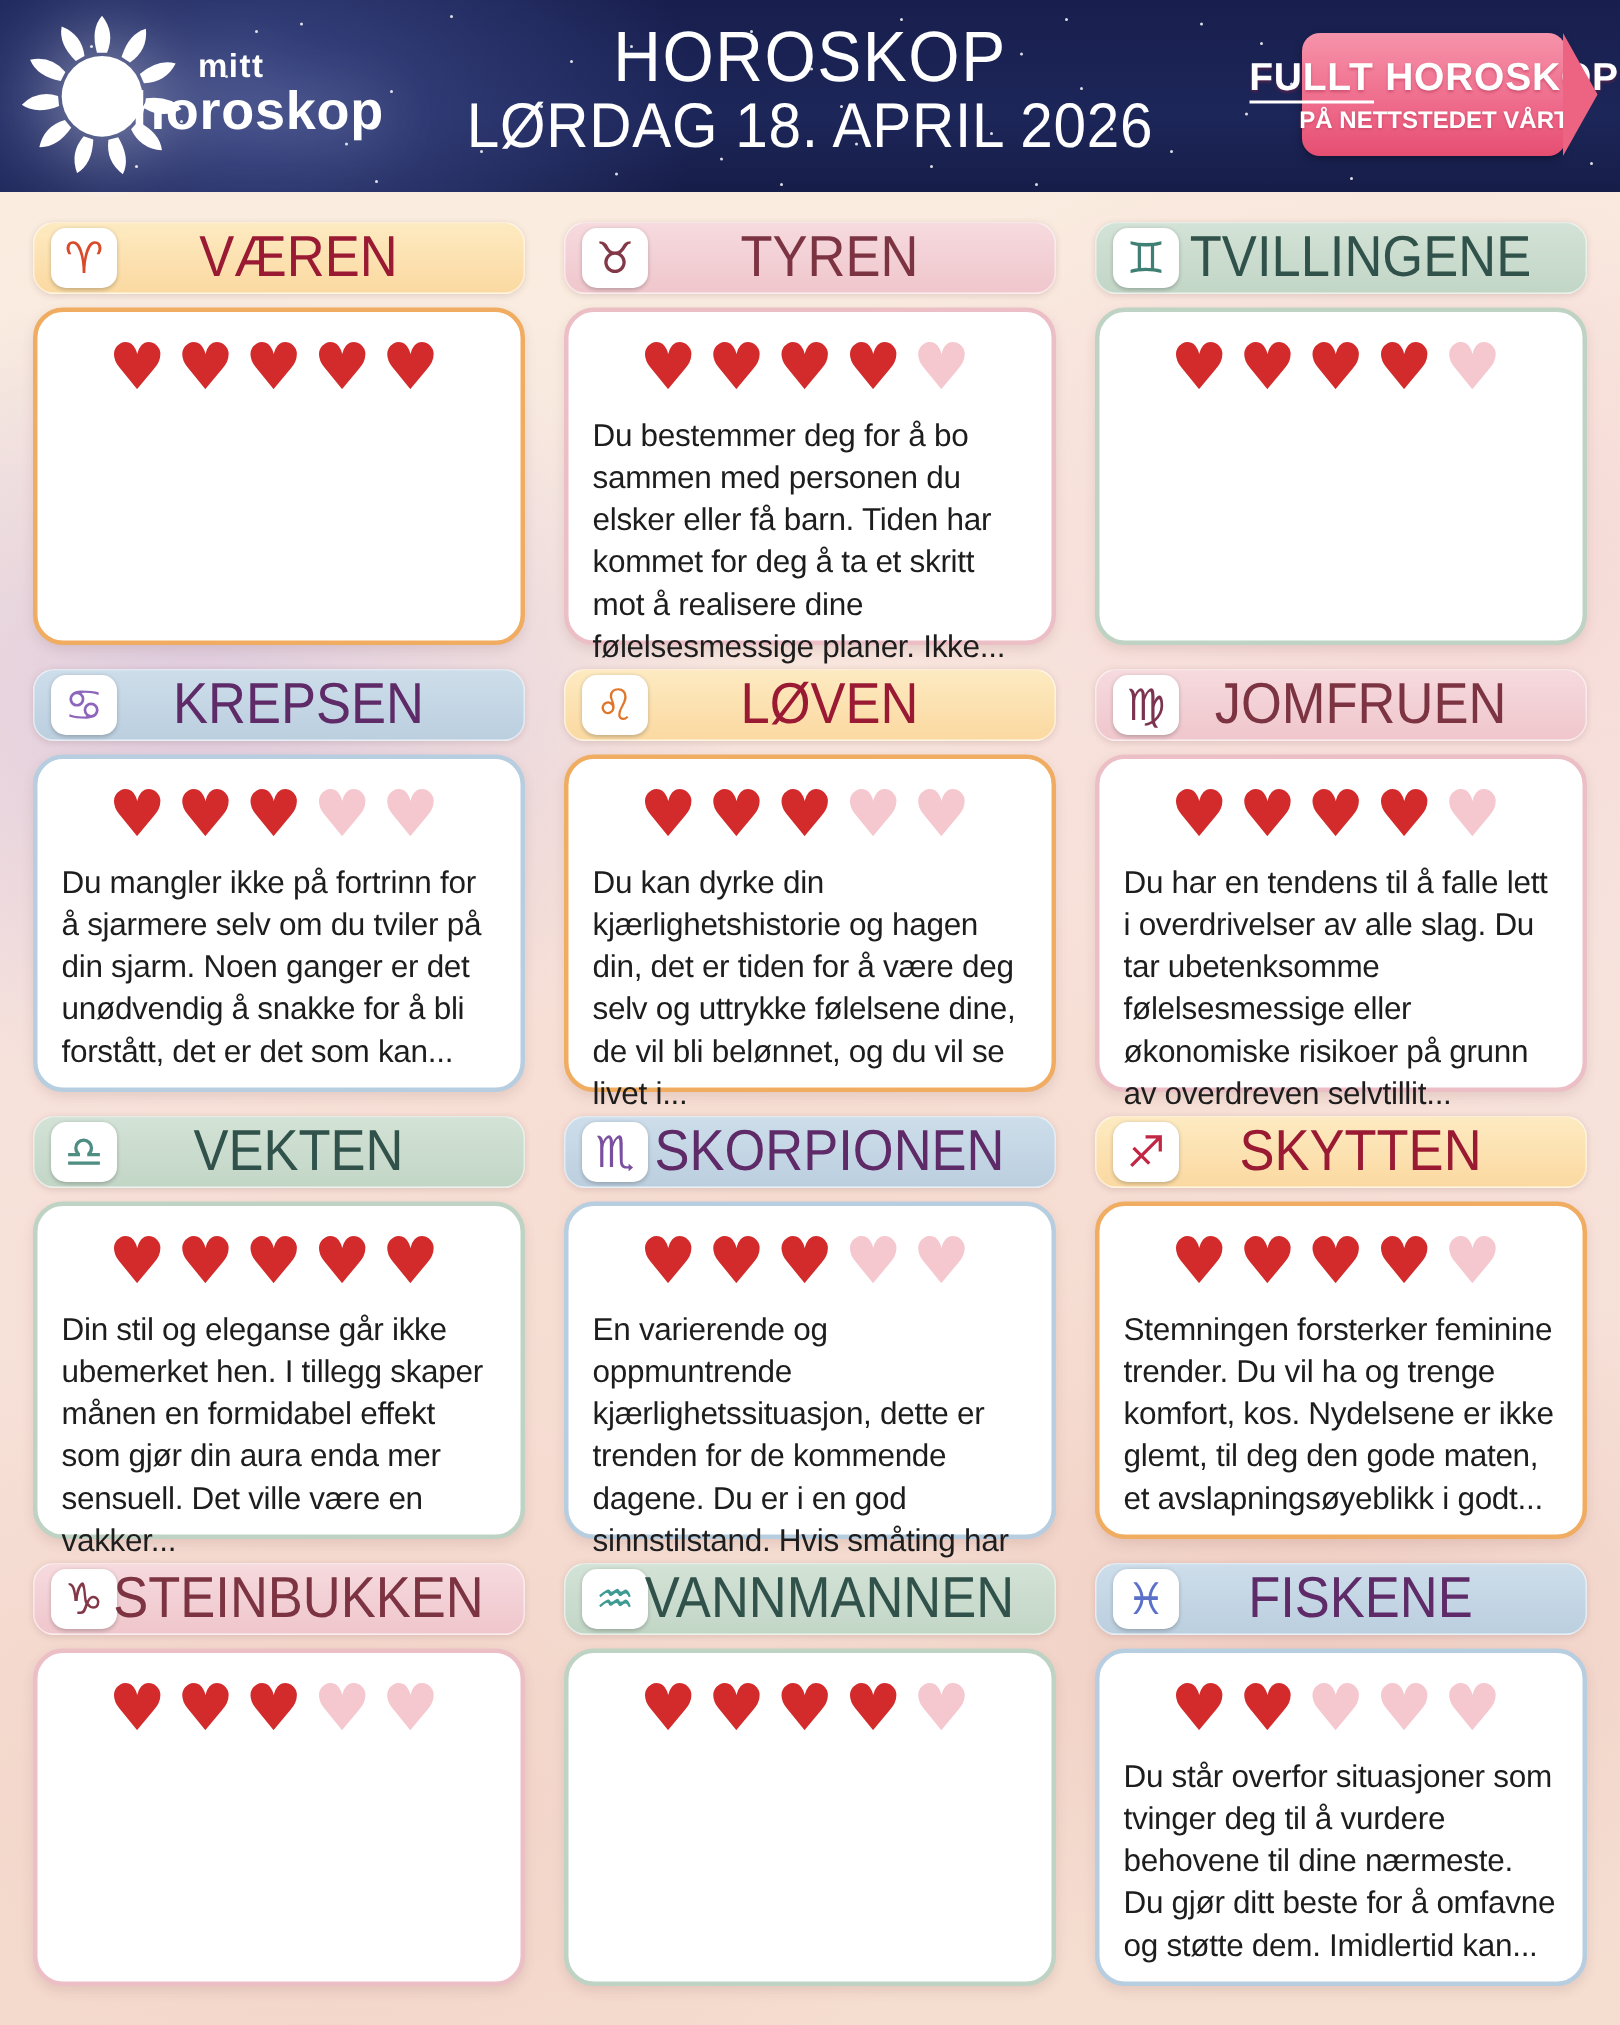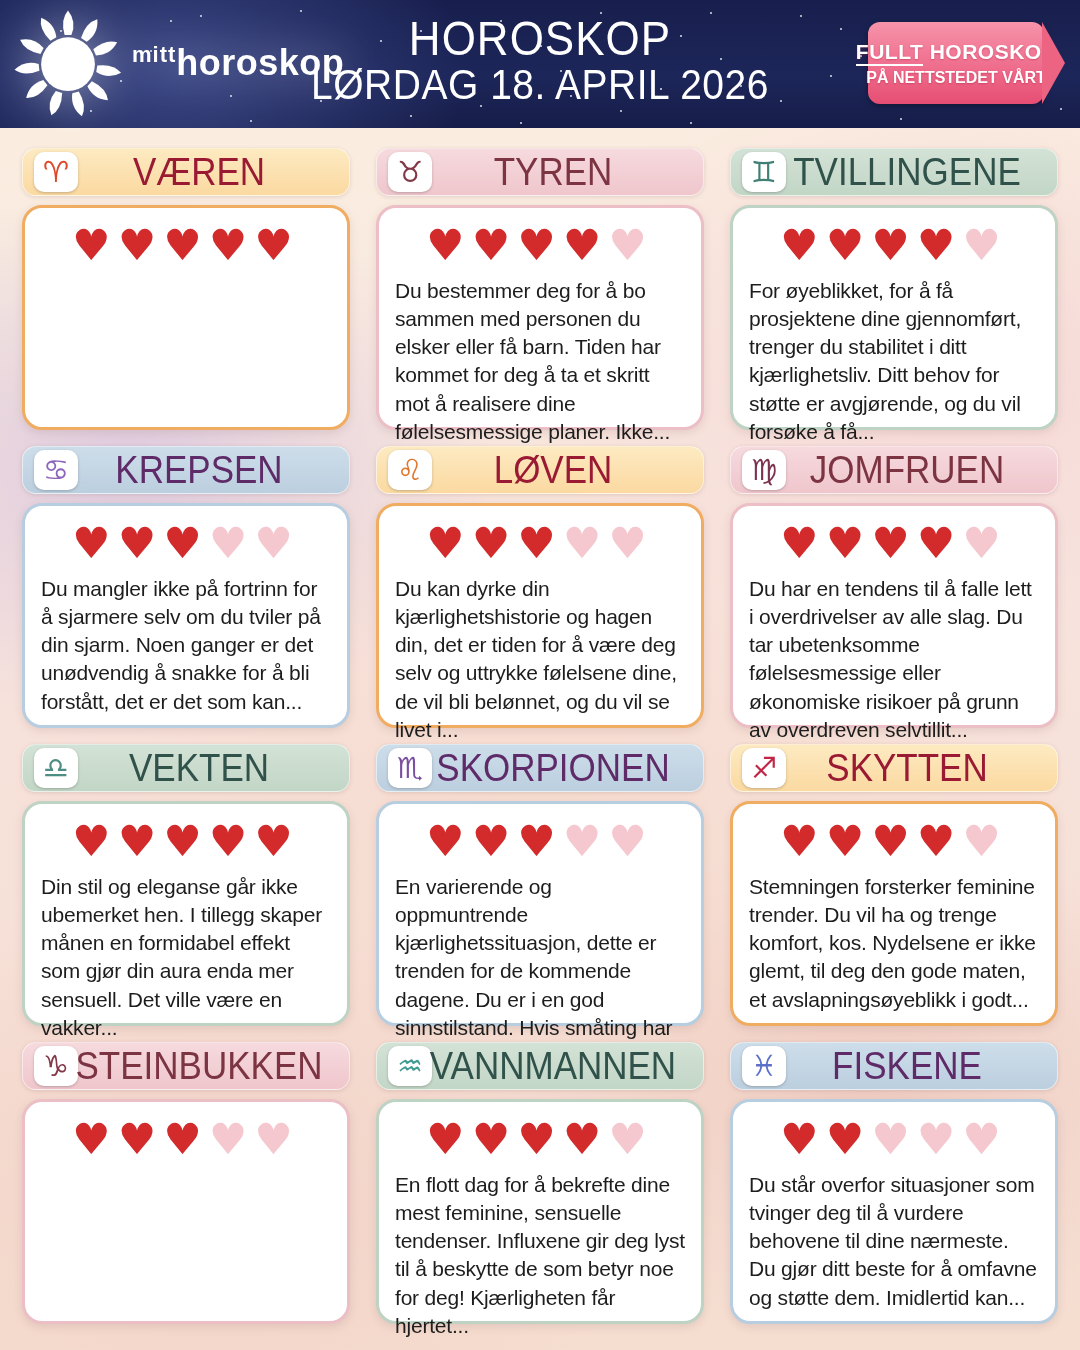--- a/index.html
+++ b/index.html
@@ -21,32 +21,32 @@
     color:rgba(255,255,255,.85);background:transparent;
     box-shadow:60px 30px,120px 80px,200px 15px,260px 60px,320px 100px,380px 40px,440px 90px,
       500px 20px,560px 70px,620px 110px,680px 35px,740px 85px,800px 15px,860px 55px,920px 95px,
       980px 25px,1040px 75px,90px 110px,150px 50px,230px 95px,300px 10px,360px 70px,420px 30px,
       480px 105px,540px 45px,600px 12px,660px 88px,720px 58px,780px 100px,840px 28px,900px 118px,
       960px 65px,1020px 40px,30px 70px,1060px 108px,170px 20px,250px 120px,410px 115px,570px 95px,
       710px 12px,830px 75px,950px 45px,1010px 90px,520px 122px,690px 122px;}
   .logo{position:absolute;left:12px;top:6px;display:flex;align-items:center;
     filter:drop-shadow(0 0 22px rgba(255,255,255,.40));}
   .logo-sun{width:112px;height:112px;}
-  .logo-text{display:flex;margin-left:-36px;margin-top:2px;color:#fff;}
+  .logo-text{display:flex;flex-direction:column;margin-left:-36px;margin-top:2px;color:#fff;}
   .logo-small{font-size:22px;font-weight:bold;letter-spacing:1px;margin-left:44px;line-height:1;}
   .logo-large{font-size:36px;font-weight:bold;letter-spacing:.5px;line-height:1.05;}
   .titles{position:absolute;left:50%;top:14px;transform:translateX(-50%);text-align:center;color:#fff;white-space:nowrap;}
   .main-title{font-size:44px;font-weight:500;letter-spacing:1px;line-height:1.12;transform:scaleY(1.08);}
   .date-title{font-size:39px;font-weight:500;letter-spacing:.5px;line-height:1.12;transform:scaleY(1.08);}
   .cta{position:absolute;right:36px;top:22px;width:176px;height:82px;border-radius:12px;cursor:pointer;
     background:linear-gradient(180deg,#f693aa 0%,#ef6d8d 55%,#e64e72 100%);
     box-shadow:0 2px 6px rgba(0,0,0,.35);display:flex;flex-direction:column;align-items:center;justify-content:center;color:#fff;}
   .cta::after{content:"";position:absolute;right:-21px;top:50%;transform:translateY(-50%);
     border-top:41px solid transparent;border-bottom:41px solid transparent;border-left:23px solid #ec6482;}
-  .cta-line1{font-size:21px;font-weight:bold;letter-spacing:.5px;white-space:nowrap;text-shadow:0 1px 2px rgba(160,30,60,.4);}
+  .cta-line1{font-size:26px;font-weight:bold;letter-spacing:.5px;white-space:nowrap;text-shadow:0 1px 2px rgba(160,30,60,.4);}
   .cta-line1 .u{border-bottom:2.5px solid #fff;padding-bottom:1px;}
   .cta-line2{font-size:16px;font-weight:bold;margin-top:5px;white-space:nowrap;text-shadow:0 1px 2px rgba(160,30,60,.4);}
   
   .grid{position:absolute;left:0;top:128px;width:1080px;height:1222px;box-sizing:border-box;
     display:grid;grid-template-columns:repeat(3,1fr);grid-auto-rows:1fr;gap:16px 26px;padding:20px 22px 26px;}
   .cell{display:flex;flex-direction:column;min-height:0;}
   .sign-band{position:relative;height:46px;flex:0 0 46px;border-radius:14px;display:flex;align-items:center;justify-content:center;
     margin-bottom:9px;box-shadow:0 1px 4px rgba(120,80,80,.18);border:1px solid rgba(255,255,255,.55);}
   .sign-icon{position:absolute;left:11px;top:50%;transform:translateY(-50%);width:44px;height:40px;background:#fff;
     border-radius:10px;display:flex;align-items:center;justify-content:center;font-size:29px;line-height:1;
@@ -123,21 +123,20 @@
     </div>
   </section>
 
   <section class="cell">
     <div class="sign-band" style="background: linear-gradient(rgb(211, 226, 214), rgb(194, 214, 198));">
       <span class="sign-icon" style="color: rgb(63, 127, 116);">♊</span>
       <span class="sign-title" style="color: rgb(48, 82, 75);">TVILLINGENE</span>
     </div>
     <div class="sign-card" style="border-color: rgb(190, 211, 195);">
       <div class="hearts"><span style="color: rgb(211, 43, 43);">♥</span><span style="color: rgb(211, 43, 43);">♥</span><span style="color: rgb(211, 43, 43);">♥</span><span style="color: rgb(211, 43, 43);">♥</span><span style="color: rgb(245, 199, 206);">♥</span></div>
-      <p class="sign-text">For øyeblikket, for å få prosjektene dine gjennomført, trenger du stabilitet i ditt kjærlighetsliv. Ditt behov for støtte er avgjørende, og du vil forsøke å få...</p>
     </div>
   </section>
 
   <section class="cell">
     <div class="sign-band" style="background: linear-gradient(rgb(205, 221, 234), rgb(188, 207, 223));">
       <span class="sign-icon" style="color: rgb(141, 102, 187);">♋</span>
       <span class="sign-title" style="color: rgb(94, 43, 104);">KREPSEN</span>
     </div>
     <div class="sign-card" style="border-color: rgb(183, 205, 224);">
       <div class="hearts"><span style="color: rgb(211, 43, 43);">♥</span><span style="color: rgb(211, 43, 43);">♥</span><span style="color: rgb(211, 43, 43);">♥</span><span style="color: rgb(245, 199, 206);">♥</span><span style="color: rgb(245, 199, 206);">♥</span></div>
@@ -210,21 +209,20 @@
     </div>
   </section>
 
   <section class="cell">
     <div class="sign-band" style="background: linear-gradient(rgb(211, 226, 214), rgb(194, 214, 198));">
       <span class="sign-icon" style="color: rgb(63, 154, 148);">♒</span>
       <span class="sign-title" style="color: rgb(48, 82, 75);">VANNMANNEN</span>
     </div>
     <div class="sign-card" style="border-color: rgb(190, 211, 195);">
       <div class="hearts"><span style="color: rgb(211, 43, 43);">♥</span><span style="color: rgb(211, 43, 43);">♥</span><span style="color: rgb(211, 43, 43);">♥</span><span style="color: rgb(211, 43, 43);">♥</span><span style="color: rgb(245, 199, 206);">♥</span></div>
-      <p class="sign-text">En flott dag for å bekrefte dine mest feminine, sensuelle tendenser. Influxene gir deg lyst til å beskytte de som betyr noe for deg! Kjærligheten får hjertet...</p>
     </div>
   </section>
 
   <section class="cell">
     <div class="sign-band" style="background: linear-gradient(rgb(205, 221, 234), rgb(188, 207, 223));">
       <span class="sign-icon" style="color: rgb(91, 112, 201);">♓</span>
       <span class="sign-title" style="color: rgb(94, 43, 104);">FISKENE</span>
     </div>
     <div class="sign-card" style="border-color: rgb(183, 205, 224);">
       <div class="hearts"><span style="color: rgb(211, 43, 43);">♥</span><span style="color: rgb(211, 43, 43);">♥</span><span style="color: rgb(245, 199, 206);">♥</span><span style="color: rgb(245, 199, 206);">♥</span><span style="color: rgb(245, 199, 206);">♥</span></div>

